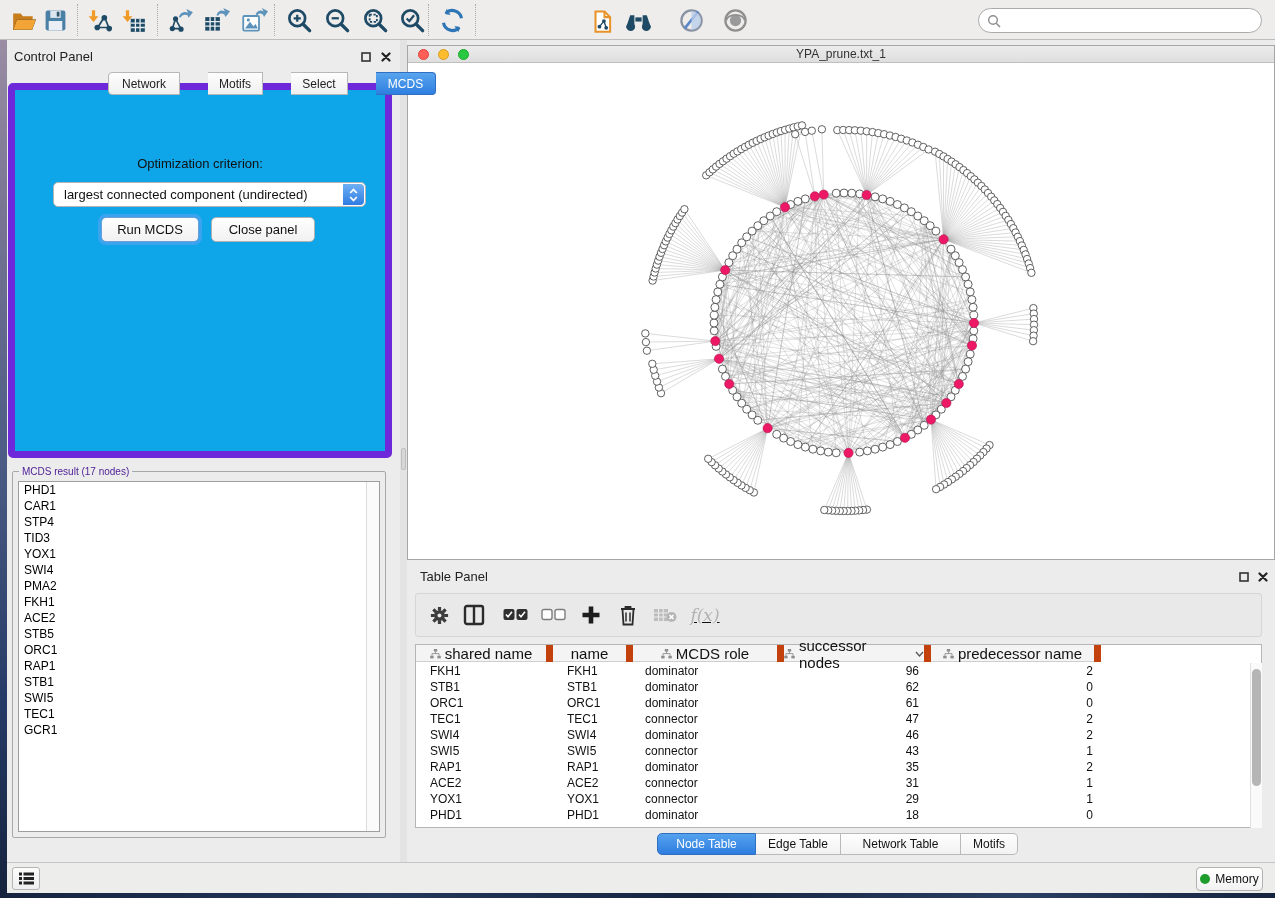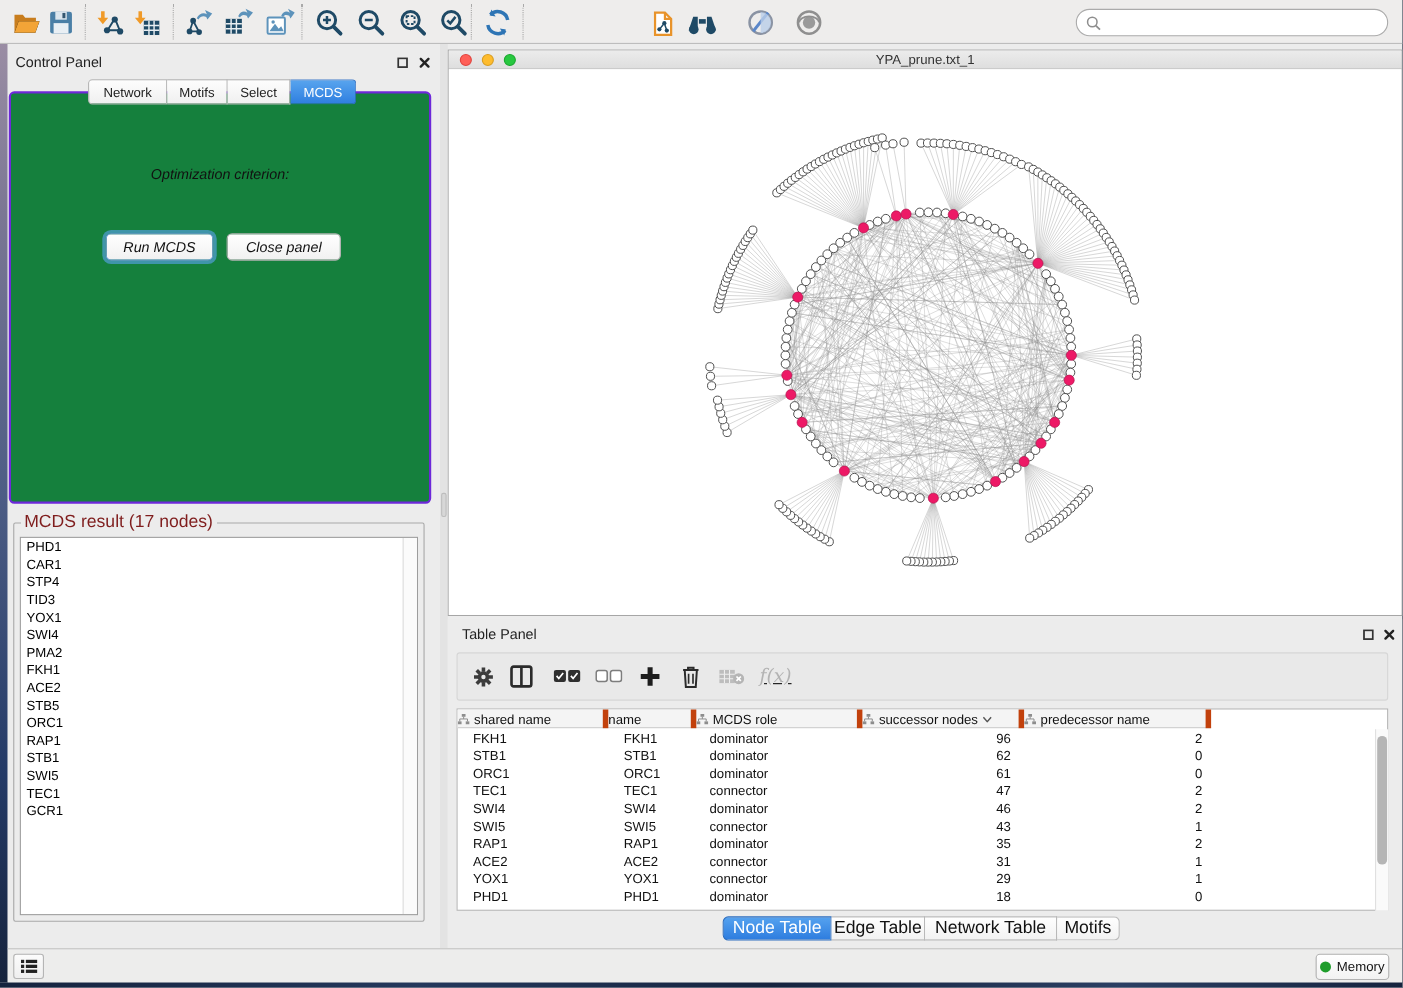--- a/index.html
+++ b/index.html
@@ -20,38 +20,38 @@
   .sliver-left{position:absolute;left:0;top:40px;width:7px;height:853px;
      background:linear-gradient(180deg,#9a8da4 0%,#7b7794 18%,#4d5d85 48%,#243a66 78%,#16233d 100%);}
   .sliver-bottom{position:absolute;left:0;top:893px;width:1275px;height:5px;
      background:linear-gradient(90deg,#15233e,#24385c 30%,#16243f 55%,#2b3f63 80%,#15233e);}
   
   .cpanel{position:absolute;left:7px;top:40px;width:393px;height:822px;background:#ececec;}
   .panel-title{position:absolute;font-size:13px;color:#222;}
   .mini-btn{position:absolute;width:13px;height:13px;display:flex;align-items:center;justify-content:center;}
   .cp-tabs{position:absolute;left:73px;top:32px;height:23px;display:flex;z-index:3;}
   .tab{height:23px;display:flex;align-items:center;justify-content:center;font-size:12px;
-       background:linear-gradient(#fdfdfd,#f0f0f0);border:1px solid #b7b7b7;border-left:none;color:#222;}
+       background:linear-gradient(#fdfdfd,#f0f0f0);border:1px solid #b7b7b7;border-left:none;color:#222;margin-left:28px;}
   .tab:first-child{border-left:1px solid #b7b7b7;border-radius:4px 0 0 4px;}
   .tab:last-child{border-radius:0 4px 4px 0;}
   .tab.active{background:linear-gradient(#58a4ee,#2f7fe0);color:#fff;border-color:#2f6fc4;}
-  .cp-body{position:absolute;left:1px;top:43px;width:384px;height:375px;background:#15803d;
-           border:2px solid #6d28d9;border-radius:5px;font-style:italic;}
+  .cp-body{position:absolute;left:1px;top:43px;width:384px;height:375px;background:#0ea5e9;
+           border:7px solid #6d28d9;border-radius:5px;}
   .opt-label{position:absolute;left:0;top:66px;width:100%;text-align:center;font-size:13px;color:#111;}
   .combo{position:absolute;left:38px;top:92px;width:313px;height:25px;background:#fff;
          border:1px solid #b4b4b4;border-radius:5px;font-size:13px;}
   .combo .val{position:absolute;left:10px;top:4px;white-space:nowrap;}
   .combo .step{position:absolute;right:1px;top:1px;width:21px;height:21px;border-radius:0 4px 4px 0;
                background:linear-gradient(#6fb0f4,#2f7ce2);display:flex;align-items:center;justify-content:center;}
   .btn{position:absolute;height:25px;background:linear-gradient(#ffffff,#f1f1f1);border:1px solid #b2b2b2;
        border-radius:5px;font-size:13px;display:flex;align-items:center;justify-content:center;color:#111;}
   .btn.focus{box-shadow:0 0 0 3px rgba(92,164,243,.6);border-color:#6f9fd8;}
   .mcds-fieldset{position:absolute;left:5px;top:426px;width:374px;height:372px;border:1px solid #a8a8a8;
                  border-radius:2px;margin:0;padding:0;}
-  .mcds-fieldset legend{font-size:16px;color:#7f1d1d;margin-left:6px;padding:0 3px;}
+  .mcds-fieldset legend{font-size:10px;color:#4c1d95;margin-left:6px;padding:0 3px;}
   .mcds-list{position:absolute;left:5px;top:4px;right:5px;bottom:5px;background:#fff;border:1px solid #9d9d9d;
              overflow:hidden;}
   .mcds-track{position:absolute;right:0;top:0;width:13px;height:100%;background:#fbfbfb;border-left:1px solid #dcdcdc;}
   .mcds-item{font-size:12px;line-height:16px;padding-left:5px;color:#000;}
   
   .vsplit{position:absolute;left:400px;top:40px;width:7px;height:822px;background:#e3e3e3;}
   .vsplit .grip{position:absolute;left:1px;top:408px;width:5px;height:22px;background:#d7d7d7;
                 border:1px solid #bdbdbd;border-radius:2px;}
   
   .netwin{position:absolute;left:407px;top:45px;width:868px;height:515px;border:1px solid #a6a6a6;background:#fff;}
@@ -62,28 +62,28 @@
   .net-canvas{position:absolute;left:0;top:17px;width:866px;height:496px;background:#fff;}
   
   .tpanel{position:absolute;left:407px;top:563px;width:868px;height:299px;background:#ececec;}
   .tp-toolbar{position:absolute;left:8px;top:30px;width:847px;height:44px;background:#e9e9e9;
               border:1px solid #d6d6d6;border-radius:3px;}
   .tp-btn{position:absolute;top:8px;width:26px;height:26px;display:flex;align-items:center;justify-content:center;text-decoration:underline;}
   .fx{font:italic 17px "DejaVu Serif",serif;color:#b3b3b3;}
   .tablebox{position:absolute;left:8px;top:81px;width:847px;height:184px;background:#fff;border:1px solid #b5b5b5;}
   .thead{position:absolute;left:0;top:0;height:17px;background:#f4f4f4;border-bottom:1px solid #cfcfcf;
          display:flex;}
-  .th{height:17px;display:flex;align-items:center;gap:4px;font-size:12px;color:#111;
-      border-right:5px solid #c2410c;}
+  .th{height:17px;display:flex;align-items:center;justify-content:center;gap:4px;font-size:15px;color:#111;
+      border-right:7px solid #c2410c;}
   .trow{position:absolute;left:0;height:16px;width:832px;display:flex;font-size:12px;}
   .td{height:16px;line-height:16px;white-space:nowrap;overflow:hidden;}
   .vscroll{position:absolute;left:834px;top:18px;width:12px;height:165px;background:#fafafa;border-left:1px solid #e0e0e0;}
   .vscroll .thumb{position:absolute;left:1px;top:6px;width:9px;height:117px;background:#b5b5b5;border-radius:5px;}
   .bot-tabs{position:absolute;left:250px;top:270px;height:22px;display:flex;}
-  .btab{height:22px;display:flex;align-items:center;justify-content:center;font-size:16px;
+  .btab{height:22px;display:flex;align-items:center;justify-content:center;font-size:12px;
         background:linear-gradient(#fefefe,#f2f2f2);border:1px solid #b9b9b9;border-left:none;color:#111;}
   .btab:first-child{border-left:1px solid #b9b9b9;border-radius:5px 0 0 5px;}
   .btab:last-child{border-radius:0 5px 5px 0;}
   .btab.active{background:linear-gradient(#55a2ef,#2e7ddf);color:#fff;border-color:#2e6fc0;}
   
   .statusbar{position:absolute;left:7px;top:862px;width:1268px;height:31px;background:#ededec;
              border-top:1px solid #c4c4c4;}
   .stat-btn{position:absolute;left:5px;top:4px;width:28px;height:23px;background:linear-gradient(#fcfcfc,#efefef);
             border:1px solid #b5b5b5;border-radius:3px;display:flex;align-items:center;justify-content:center;}
   .mem-btn{position:absolute;left:1189px;top:4px;width:67px;height:24px;background:linear-gradient(#ffffff,#f2f2f2);
@@ -265,20 +265,29 @@
 
     <div class="cp-tabs">
       <div class="tab" style="width:72px">Network</div>
       <div class="tab" style="width:55px">Motifs</div>
       <div class="tab" style="width:57px">Select</div>
       <div class="tab active" style="width:60px">MCDS</div>
     </div>
 
     <div class="cp-body">
       <div class="opt-label">Optimization criterion:</div>
+      <div class="combo">
+        <span class="val">largest connected component (undirected)</span>
+        <span class="step">
+          <svg width="9" height="14" viewBox="0 0 9 14">
+              <path d="M1.2 5 L4.5 1.5 L7.8 5" fill="none" stroke="#fff" stroke-width="1.8"></path>
+              <path d="M1.2 9 L4.5 12.5 L7.8 9" fill="none" stroke="#fff" stroke-width="1.8"></path>
+            </svg>
+        </span>
+      </div>
       <div class="btn focus" style="left:86px;top:127px;width:98px">Run MCDS</div>
       <div class="btn" style="left:196px;top:127px;width:104px">Close panel</div>
     </div>
 
     <fieldset class="mcds-fieldset">
       <legend>MCDS result (17 nodes)</legend>
       <div class="mcds-list">
         <div class="mcds-track"></div>
       <div class="mcds-item">PHD1</div>
           <div class="mcds-item">CAR1</div>

